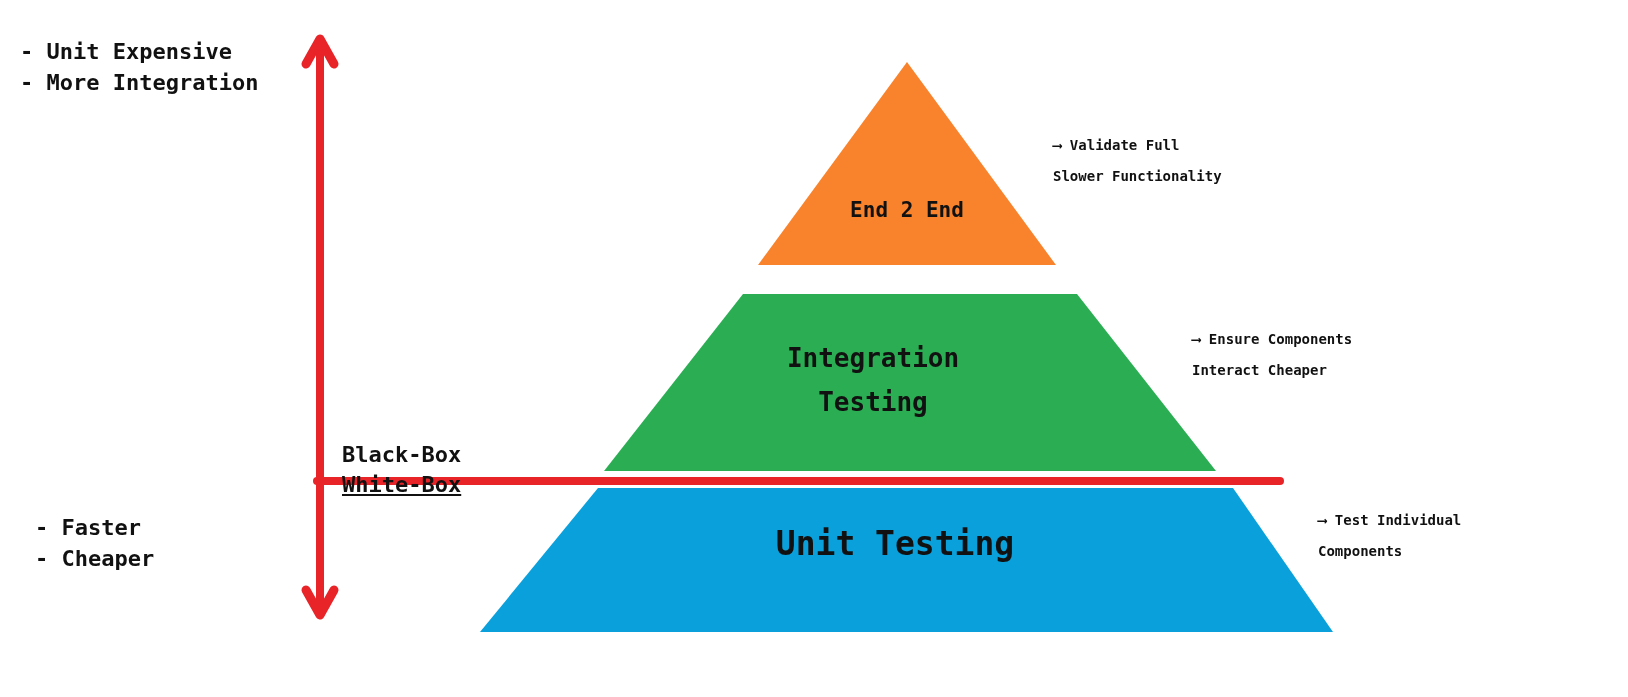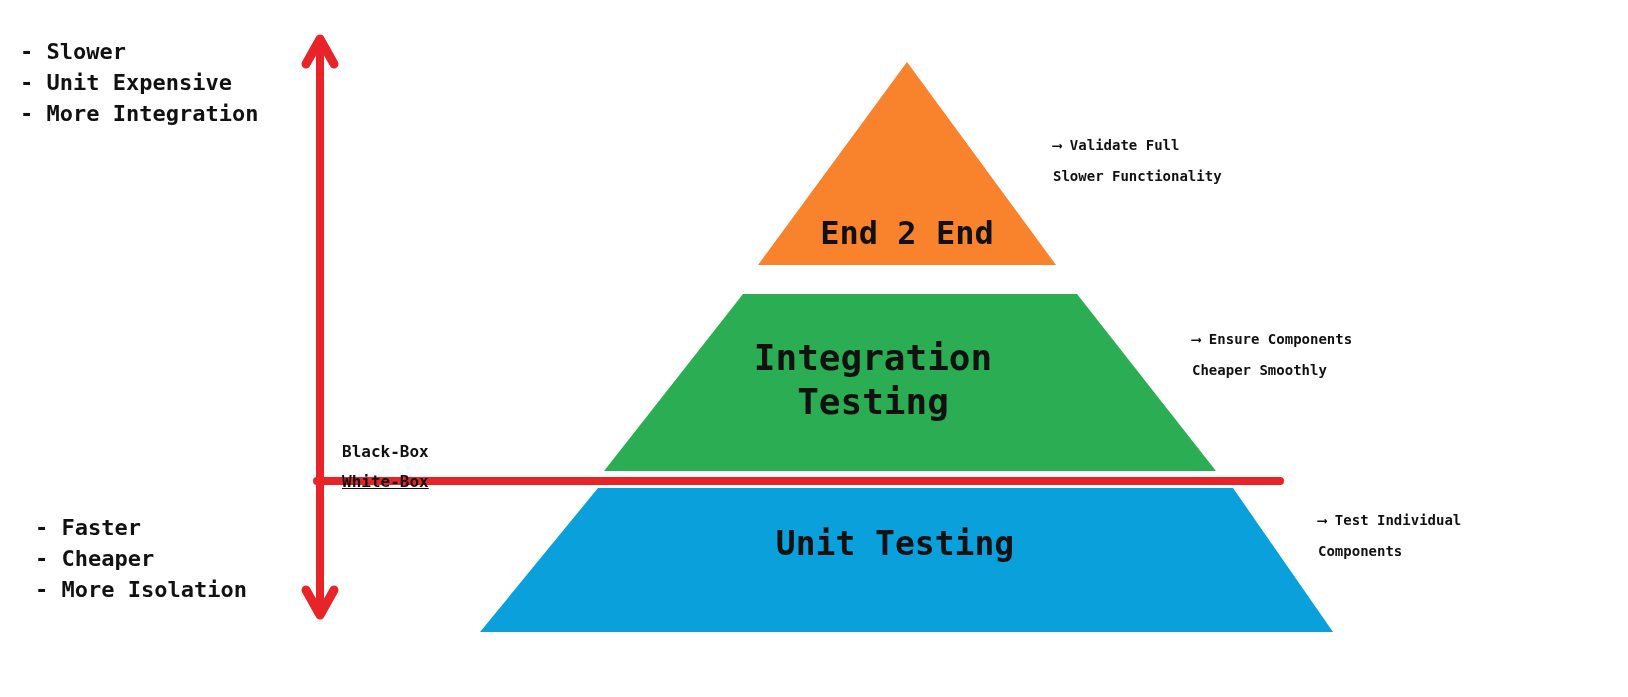--- a/index.html
+++ b/index.html
@@ -8,24 +8,24 @@
     width:1628px;height:697px;
     background:#ffffff;
     font-family:"DejaVu Sans Mono","Liberation Mono",monospace;
     color:#111111;
     overflow:hidden;
   }
   svg.layer{position:absolute;left:0;top:0;}
   .txt{position:absolute;font-weight:bold;white-space:nowrap;}
   .list{font-size:22px;line-height:31px;}
   .ann{font-size:14px;line-height:31px;}
-  .boxlabel{font-size:16px;}
+  .boxlabel{font-size:22px;}
   .shape-label{position:absolute;font-weight:bold;text-align:center;}
-  .lbl-e2e{font-size:32px;margin-top:16px;}
-  .lbl-int{font-size:36px;line-height:44px;}
+  .lbl-e2e{font-size:21px;}
+  .lbl-int{font-size:26px;line-height:44px;}
   .lbl-unit{font-size:33px;text-align:center;}
 </style>
 </head>
 <body>
 
 <div class="canvas">
 
   <svg class="layer" width="1628" height="697" viewBox="0 0 1628 697">
 
     <polygon points="907,62 1056,265 758,265" fill="#F8832C"></polygon>
@@ -33,29 +33,27 @@
     <polygon points="598,488 1233,488 1333,632 480,632" fill="#09A0DC"></polygon>
 
     <line x1="320" y1="44" x2="320" y2="610" stroke-width="8" stroke="#E92429"></line>
     <polyline points="306,64 320,39 334,64" fill="none" stroke-width="9" stroke-linecap="round" stroke-linejoin="round" stroke="#E92429"></polyline>
     <polyline points="306,590 320,615 334,590" fill="none" stroke-width="9" stroke-linecap="round" stroke-linejoin="round" stroke="#E92429"></polyline>
 
     <line x1="317" y1="481" x2="1280" y2="481" stroke-width="8" stroke-linecap="round" stroke="#E92429"></line>
   </svg>
 
   <div class="txt list" style="left:20px;top:36px;">
-    <div>- Slower</div>
     <div>- Unit Expensive</div>
     <div>- More Integration</div>
   </div>
 
   <div class="txt list" style="left:4px;top:512px;margin-left:31px;">
     <div>- Faster</div>
     <div>- Cheaper</div>
-    <div>- More Isolation</div>
   </div>
 
   <div class="txt boxlabel" style="left:342px;top:442px;">Black-Box</div>
   <div class="txt boxlabel" style="left:342px;top:472px;text-decoration:underline;">White-Box</div>
 
   <div class="shape-label lbl-e2e" style="left:757px;top:198px;width:300px;">End 2 End</div>
 
   <div class="shape-label lbl-int" style="left:713px;top:336px;width:320px;">
     <div>Integration</div>
     <div>Testing</div>
@@ -63,21 +61,21 @@
 
   <div class="shape-label lbl-unit" style="left:735px;top:524px;width:320px;">Unit Testing</div>
 
   <div class="txt ann" style="left:1053px;top:130px;">
     <div>⟶ Validate Full</div>
     <div>Slower Functionality</div>
   </div>
 
   <div class="txt ann" style="left:1192px;top:324px;">
     <div>⟶ Ensure Components</div>
-    <div>Cheaper Smoothly</div>
+    <div>Interact Cheaper</div>
   </div>
 
   <div class="txt ann" style="left:1318px;top:505px;">
     <div>⟶ Test Individual</div>
     <div>Components</div>
   </div>
 
 </div>
 
 </body></html>

